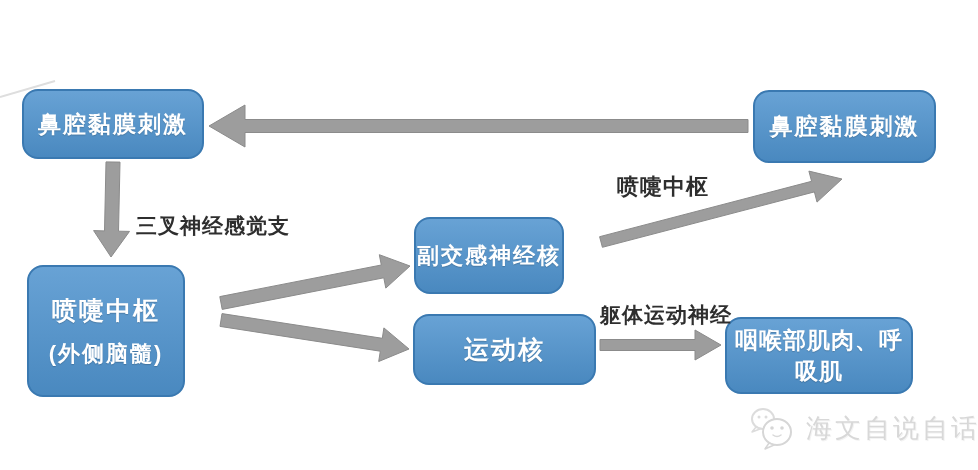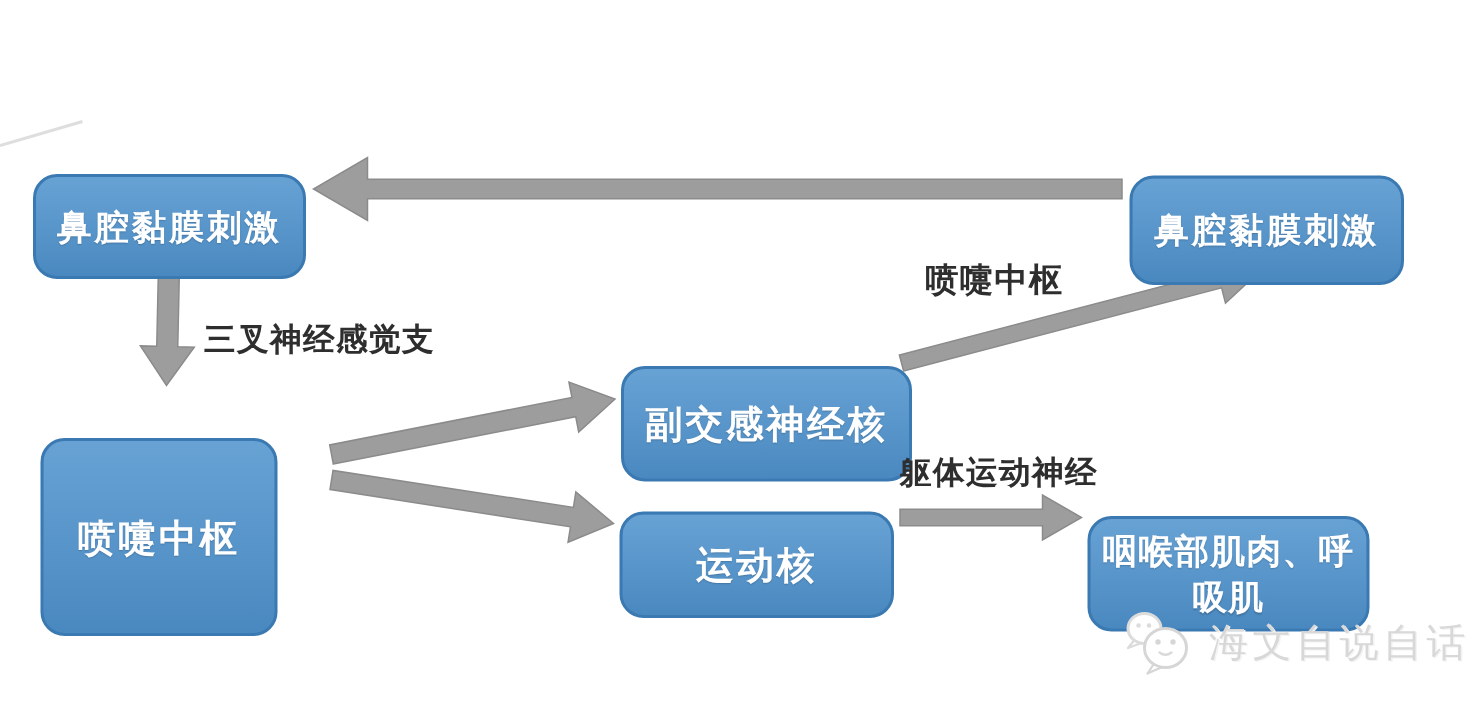--- a/index.html
+++ b/index.html
@@ -26,21 +26,20 @@
     border:2px solid var(--box-border);
     border-radius:16px;
     box-sizing:border-box;
     color:#ffffff;
     font-weight:bold;
     display:flex;flex-direction:column;
     align-items:center;justify-content:center;
     text-align:center;
     letter-spacing:2px;
     text-shadow:0 1px 1px rgba(0,0,0,.18);
-    margin-top:27px;
   }
   .edge-label{
     position:absolute;
     color:var(--label-color);
     font-weight:bold;
     letter-spacing:1px;
     white-space:nowrap;
   }
   .watermark{
     position:absolute;
@@ -74,23 +73,24 @@
   <div class="box" style="left:22px;top:89px;width:182px;height:70px;font-size:23px;">
     <span>鼻腔黏膜刺激</span>
   </div>
 
   <div class="box" style="left:753px;top:90px;width:183px;height:73px;font-size:23px;">
     <span>鼻腔黏膜刺激</span>
   </div>
 
   <div class="box" style="left:27px;top:265px;width:158px;height:132px;font-size:25px;">
     <span>喷嚏中枢</span>
+    <span class="sub-line">(外侧脑髓)</span>
   </div>
 
-  <div class="box" style="left:414px;top:217px;width:194px;height:77px;font-size:25px;">
+  <div class="box" style="left:414px;top:217px;width:150px;height:77px;font-size:22px;">
     <span>副交感神经核</span>
   </div>
 
   <div class="box" style="left:413px;top:314px;width:183px;height:71px;font-size:25px;">
     <span>运动核</span>
   </div>
 
   <div class="box" style="left:725px;top:317px;width:188px;height:77px;font-size:23px;letter-spacing:1px;">
     <span>咽喉部肌肉、呼吸肌</span>
   </div>

